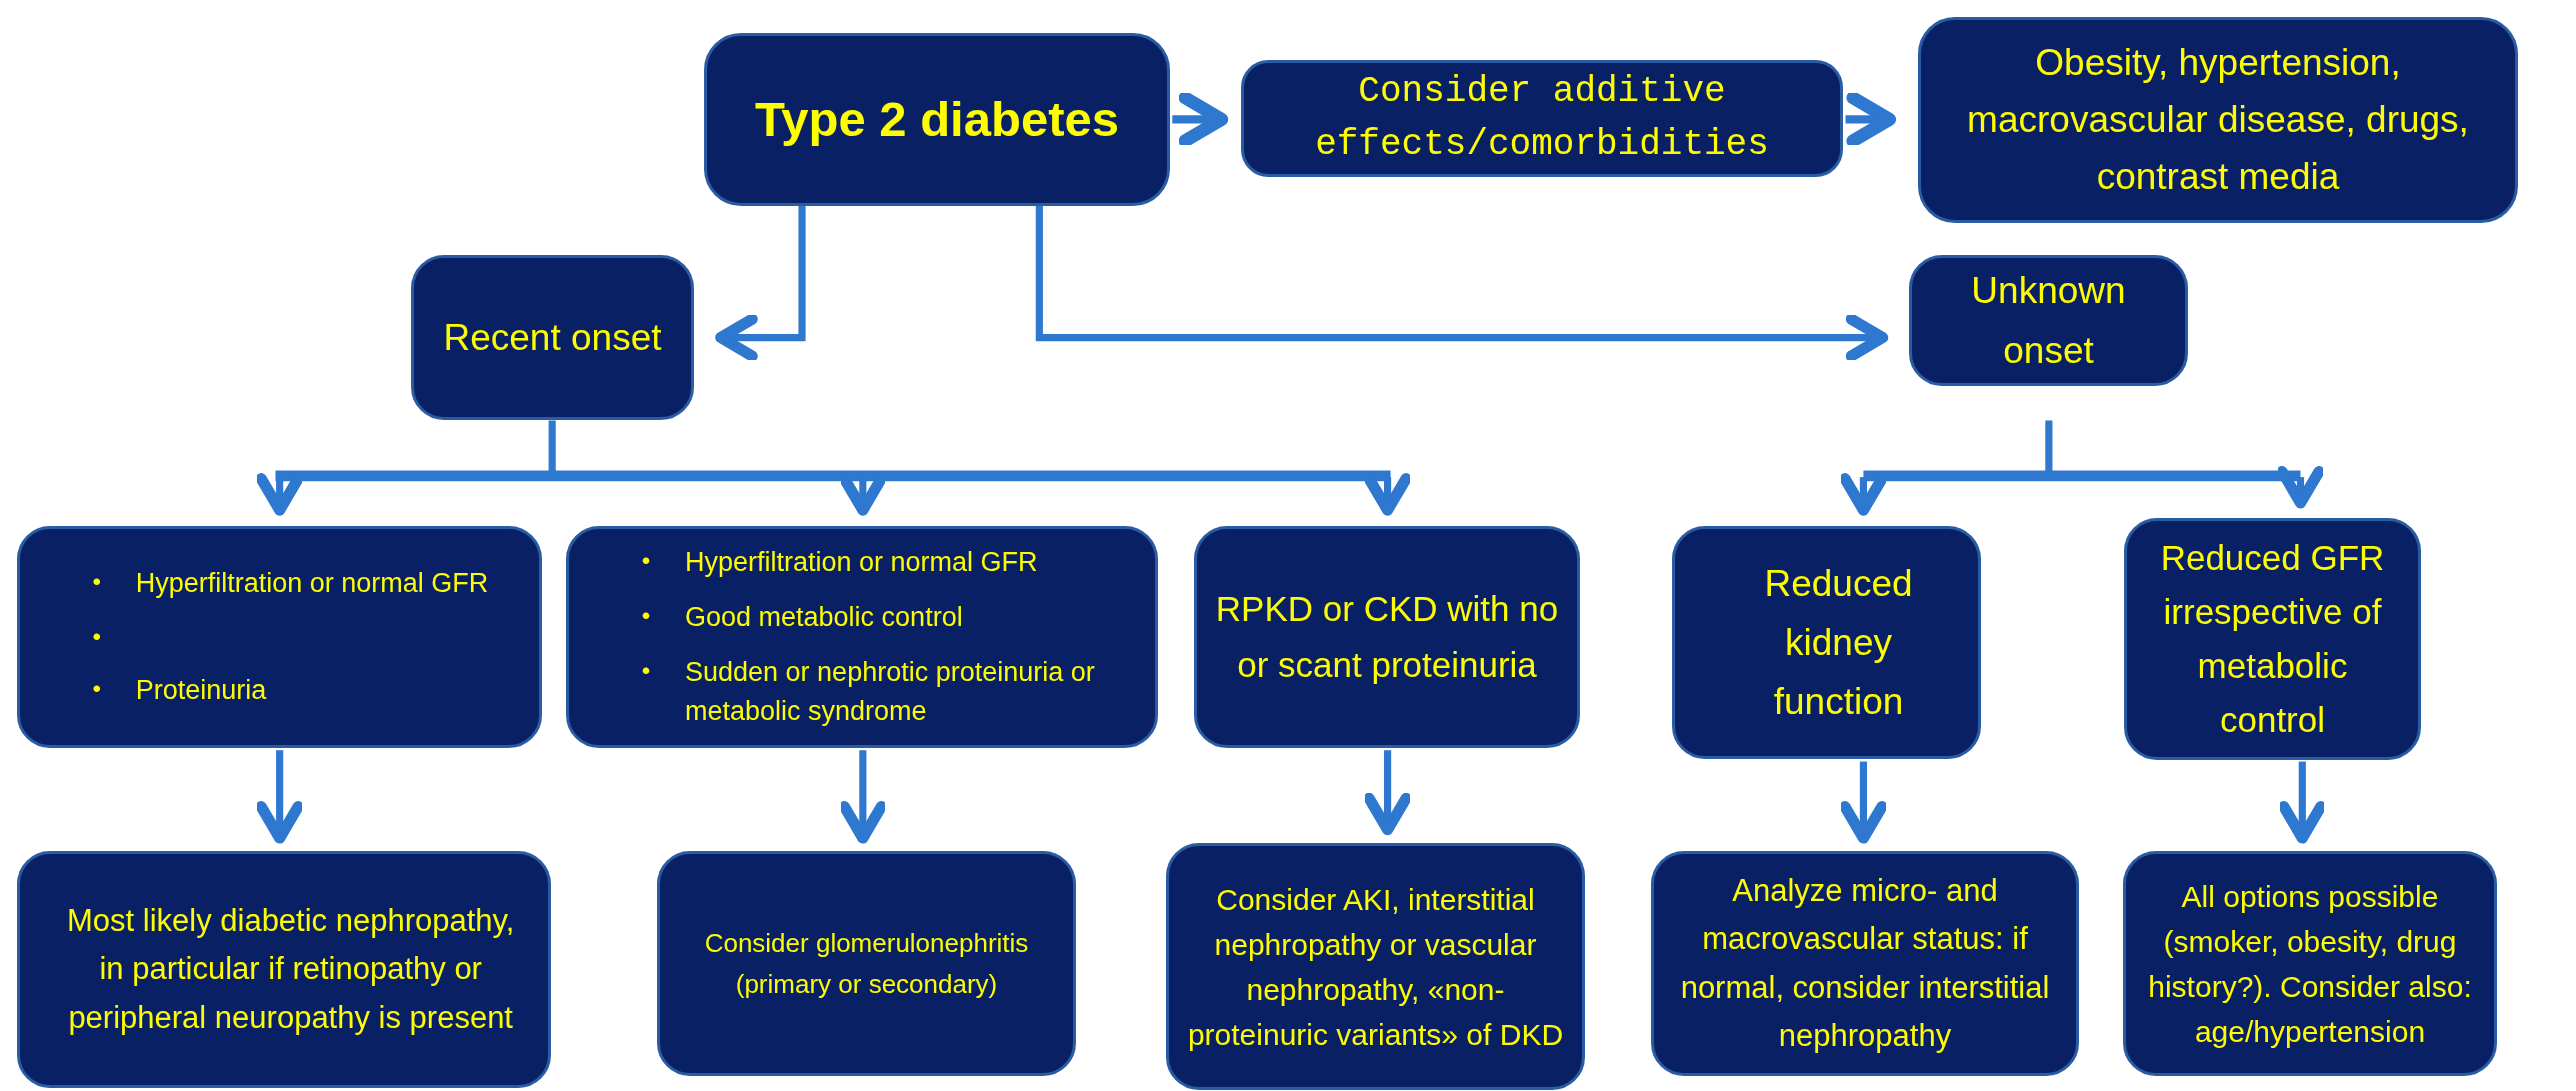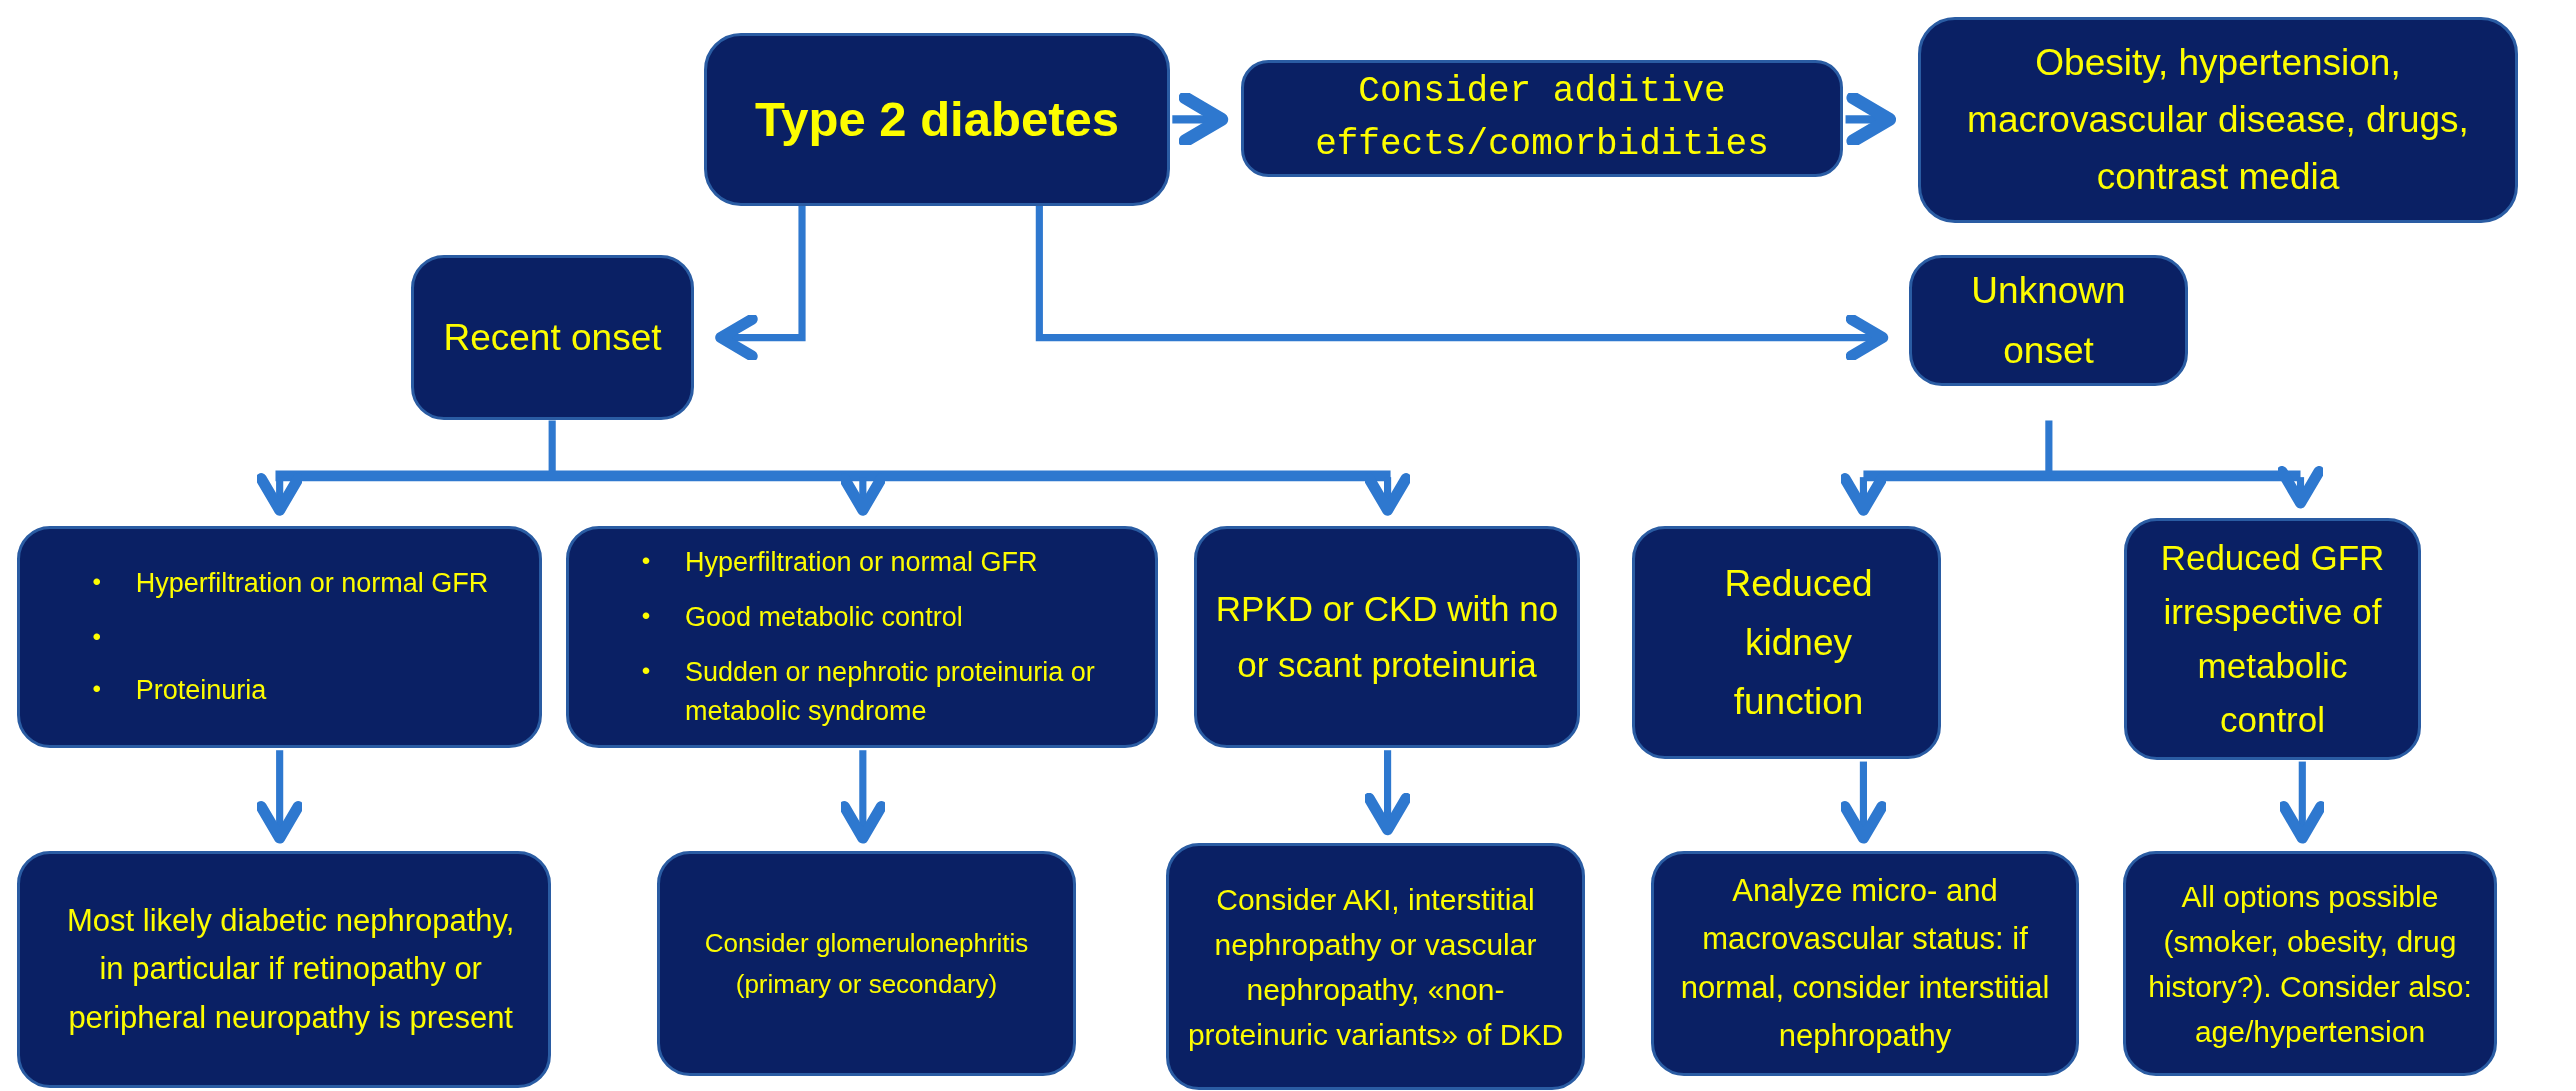--- a/index.html
+++ b/index.html
@@ -55,21 +55,21 @@
   .btxt { flex: 1 1 auto; line-height: 1.45; }
   
   #n-type2          { left:704px; top:33px;  width:466px;  height:173px; border-radius:37px; font-size:49px; line-height:1.32;text-align:center; }
   #n-additive       { left:1241px; top:60px; width:602px; height:117px; border-radius:27.4px; font-size:36px; line-height:1.45;font-family:Liberation Mono, monospace; }
   #n-obesity        { left:1918px; top:16.7px;  width:600px; height:206px; border-radius:37px; font-size:37px; line-height:1.55; }
   #n-recent         { left:411px;  top:255px; width:283px;  height:165px; border-radius:33px; font-size:37px; line-height:1.6; }
   #n-unknown        { left:1909px; top:255px; width:279px;  height:131px; border-radius:33px; font-size:37px; line-height:1.6; }
   #n-hyper-poor     { left:16.7px;   top:526px; width:525px;  height:222px; border-radius:33px; font-size:27px; }
   #n-hyper-good     { left:566px;  top:526px; width:592px;  height:222px; border-radius:33px; font-size:27px; }
   #n-rpkd           { left:1194px; top:526px; width:386px;  height:222px; border-radius:33px; font-size:35px; line-height:1.6; }
-  #n-reduced-kidney { left:1632px; top:526px; width:309px;  height:233px; border-radius:33px; font-size:37px; line-height:1.6;padding-left:42px; }
+  #n-reduced-kidney { left:1672px; top:526px; width:309px;  height:233px; border-radius:33px; font-size:37px; line-height:1.6;padding-left:42px; }
   #n-reduced-gfr    { left:2124px; top:518px; width:297px;  height:242px; border-radius:33px; font-size:35px; line-height:1.55; }
   #n-diabetic-neph  { left:16.7px;   top:851px; width:534px; height:237px; border-radius:33px; font-size:31px; line-height:1.55;padding-left:32px; }
   #n-glomerulo      { left:657px; top:851px; width:419px; height:225px; border-radius:33px; font-size:26px; line-height:1.55; }
   #n-aki            { left:1166px; top:843px; width:419px; height:247px; border-radius:33px; font-size:30px; line-height:1.5; }
   #n-analyze        { left:1651px; top:851px; width:428px; height:225px; border-radius:33px; font-size:31px; line-height:1.55; }
   #n-all-options    { left:2123px; top:851px; width:374px; height:225px; border-radius:33px; font-size:30px; line-height:1.5; }
   #connector-layer {
     position: absolute;
     left: 0; top: 0;
     width: 2576px;

